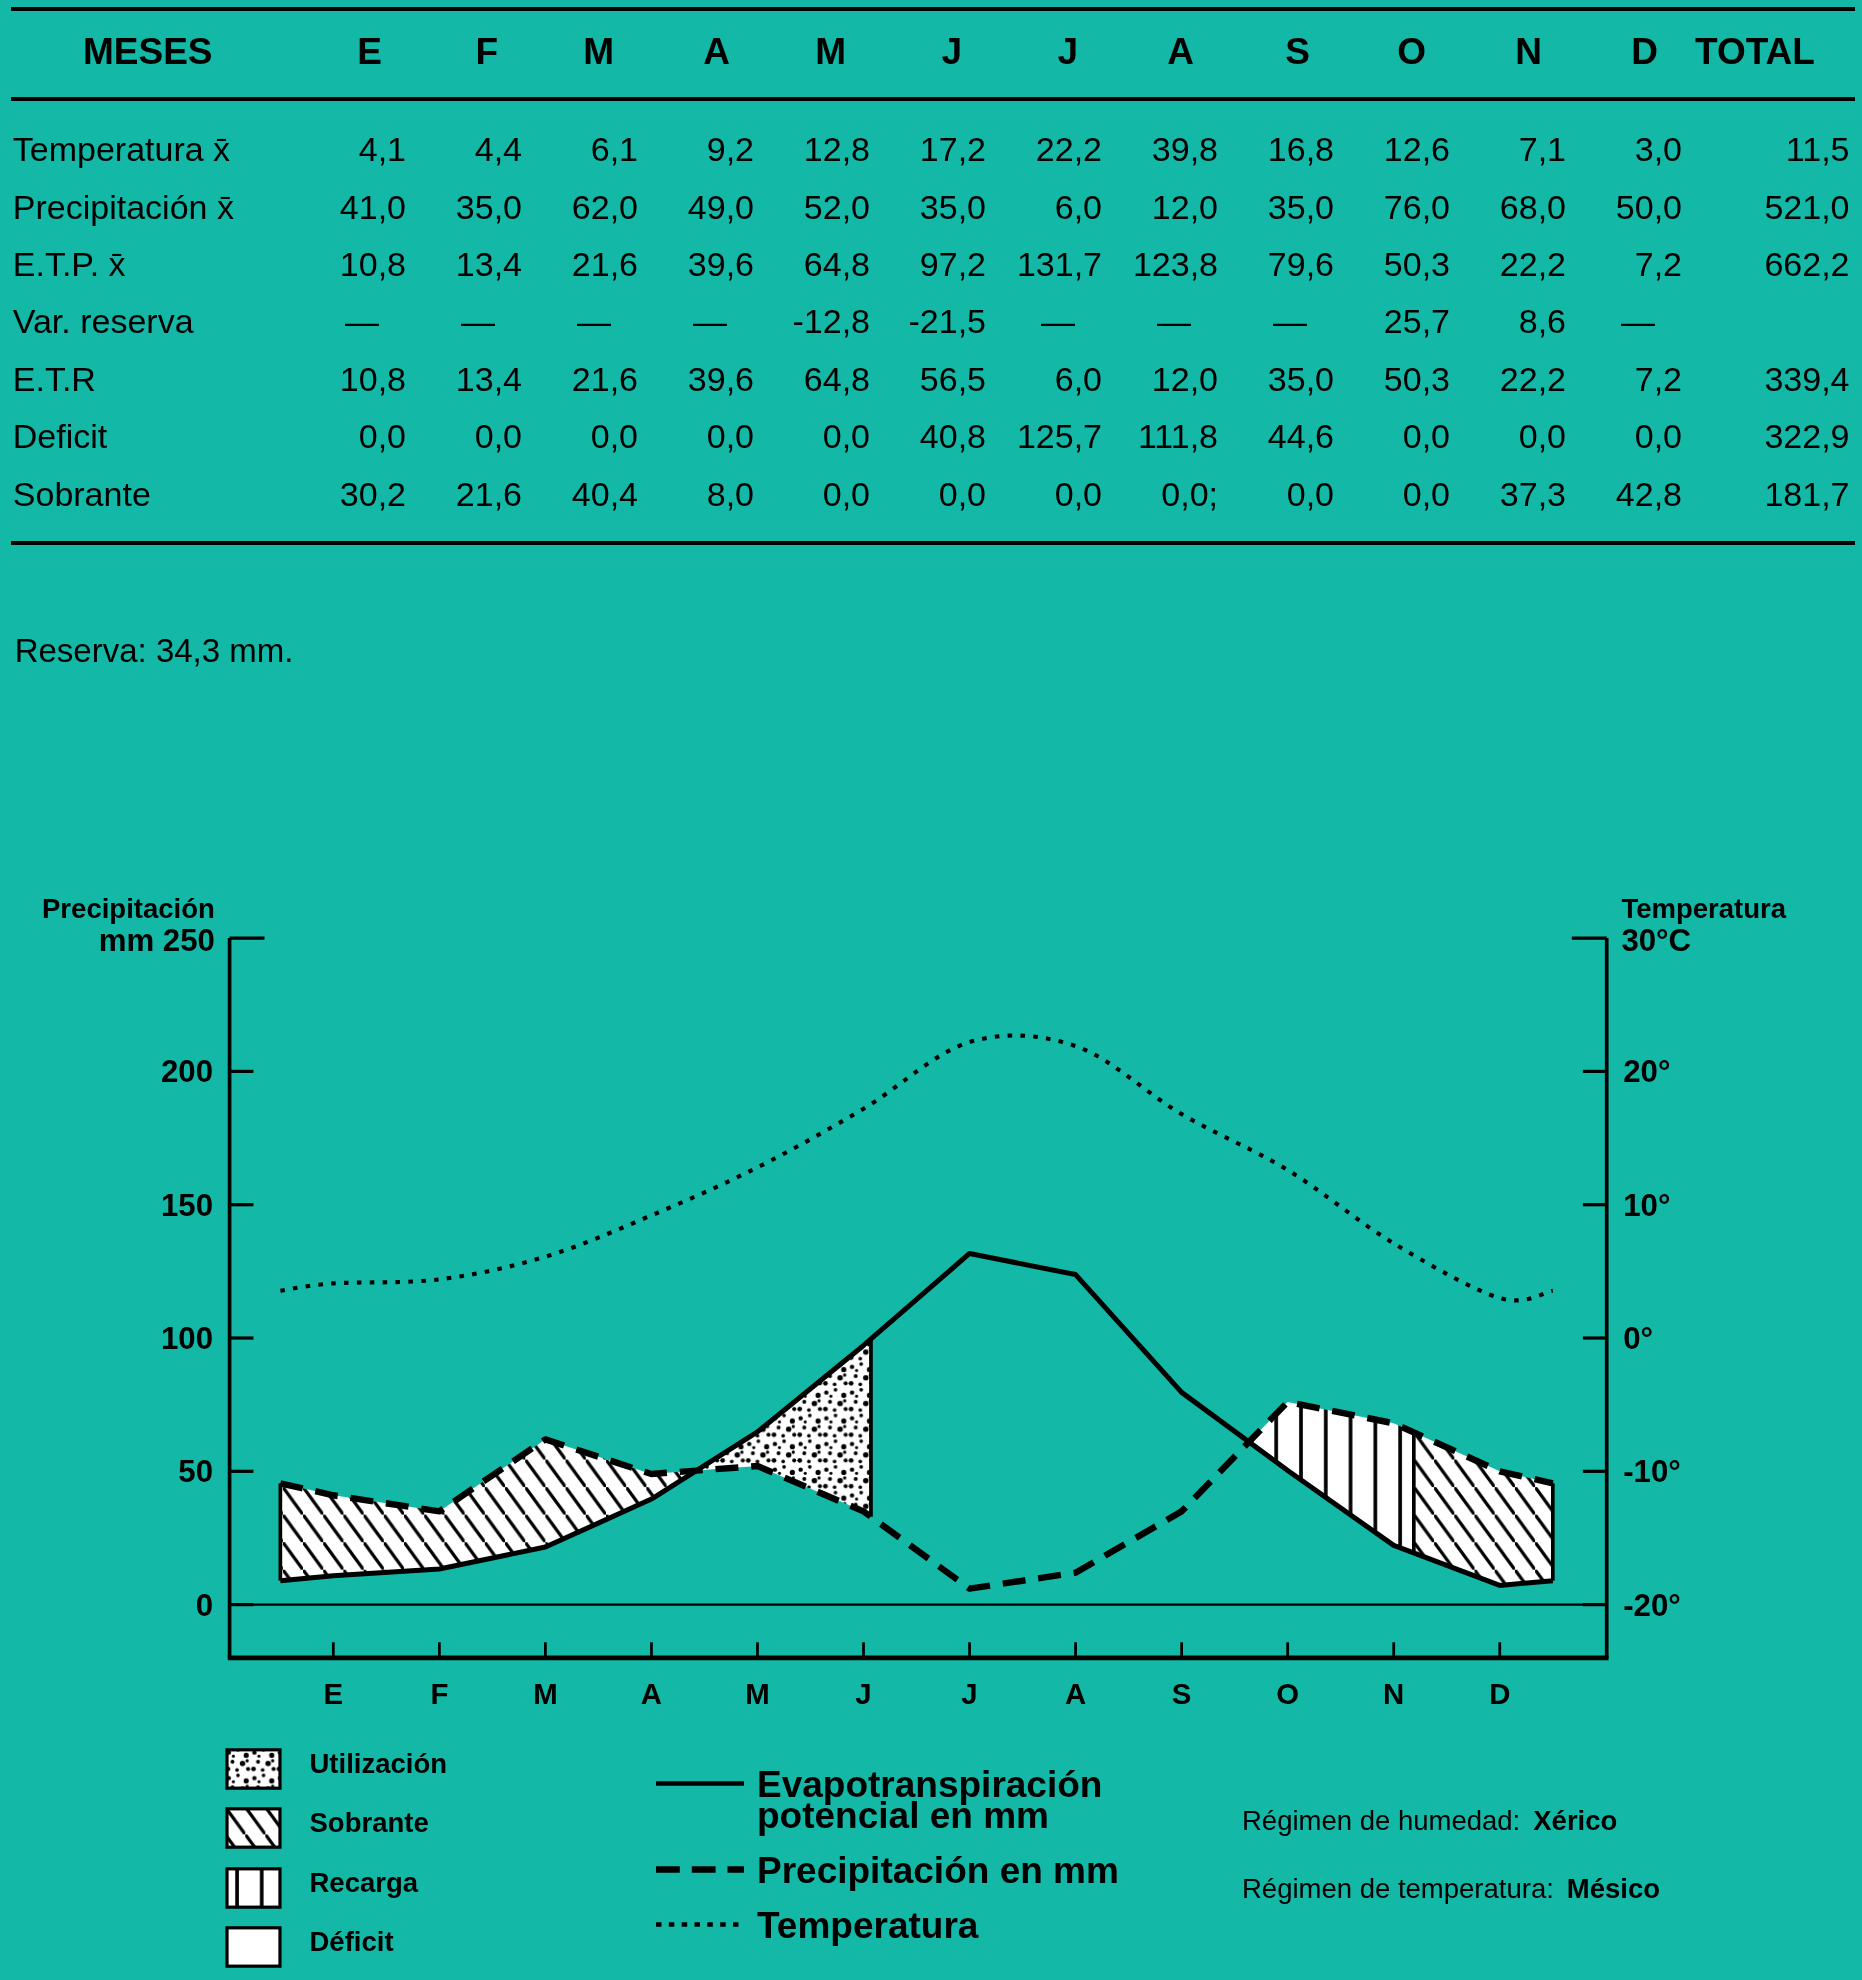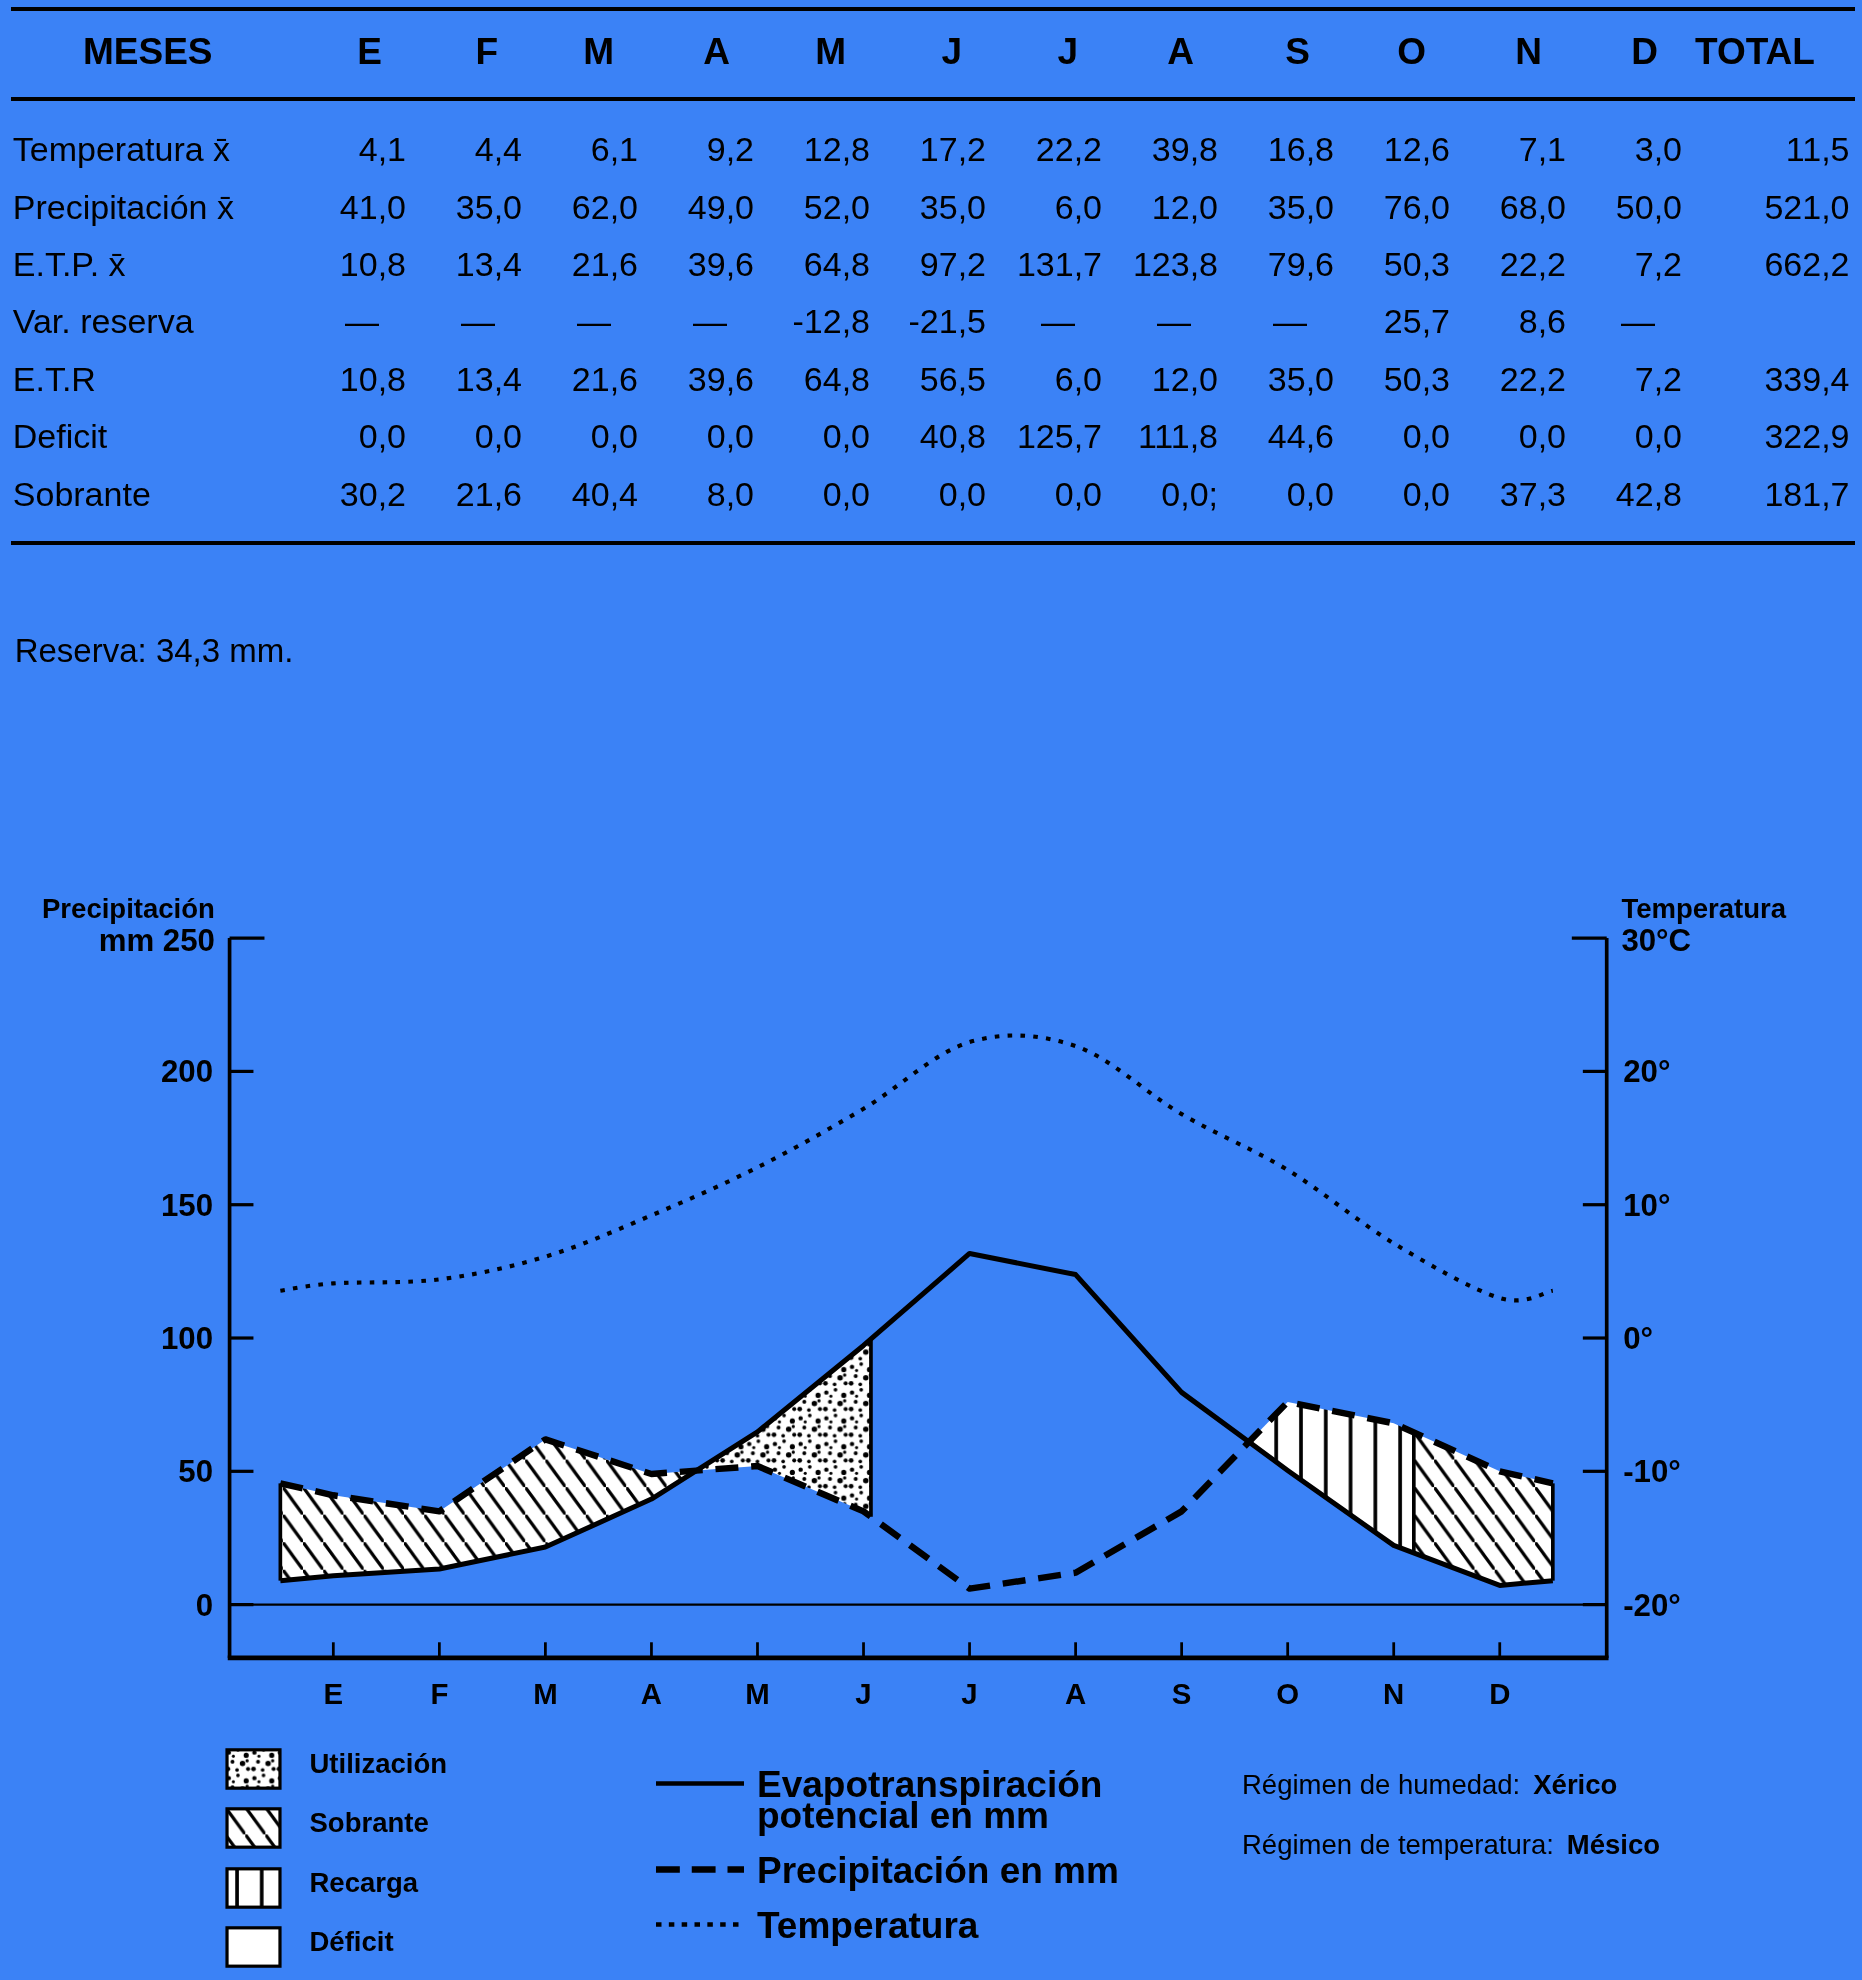--- a/index.html
+++ b/index.html
@@ -1,17 +1,17 @@
 <!DOCTYPE html>
 <html style="font-size:14.7px"><head>
 <meta charset="utf-8">
 <style>
   html,body{margin:0;padding:0;background:#ffffff;color:#000;}
   body{width:1862px;height:1981px;font-family:"Liberation Sans",sans-serif;}
-  #app{position:relative;width:1862px;height:1981px;overflow:hidden;background:#3b82f6;}
+  #app{position:relative;width:1862px;height:1981px;overflow:hidden;background:#14b8a6;}
 
   
   .tablewrap{position:absolute;left:11px;top:7.3px;}
   table{border-collapse:collapse;table-layout:fixed;width:1840px;
         border-top:4.6px solid #000;border-bottom:4.6px solid #000;}
   thead th{border-bottom:4.6px solid #000;font-size:37px;font-weight:bold;padding:20px 0 24px;}
   th.lbl{text-align:left;padding-left:72px;}
   th.mon{text-align:right;padding-right:37px;}
   th.tot{text-align:left;padding-right:5.5px;}
   td{font-size:34px;text-align:right;padding:9.2px 13px 9.2px 0;white-space:nowrap;}
@@ -31,21 +31,21 @@
   .arow{display:flex;align-items:flex-start;margin-bottom:17.4px;}
   .arow .swatch{flex:0 0 auto;}
   .arow .albl{margin-left:27.5px;font-size:27.5px;font-weight:bold;}
 
   #legend-lines{position:absolute;left:654px;top:1769px;}
   .lrow{display:flex;align-items:flex-start;margin-bottom:24px;}
   .lrow svg{flex:0 0 auto;margin-top:9.2px;}
   .lrow .llbl{margin-left:11px;font-size:37px;font-weight:bold;line-height:31px;}
 
   #regimen{position:absolute;left:1242px;top:1769px;font-size:27.5px;}
-  .reg-line{margin-bottom:27.5px;white-space:nowrap;}
+  .reg-line{margin-bottom:27.5px;white-space:nowrap;margin-top:36px;}
   .reg-line .rv{font-weight:bold;margin-left:13px;}
 </style>
 </head>
 <body>
 
 <div id="app">
 
   <div class="tablewrap">
     <table>
       <colgroup>

